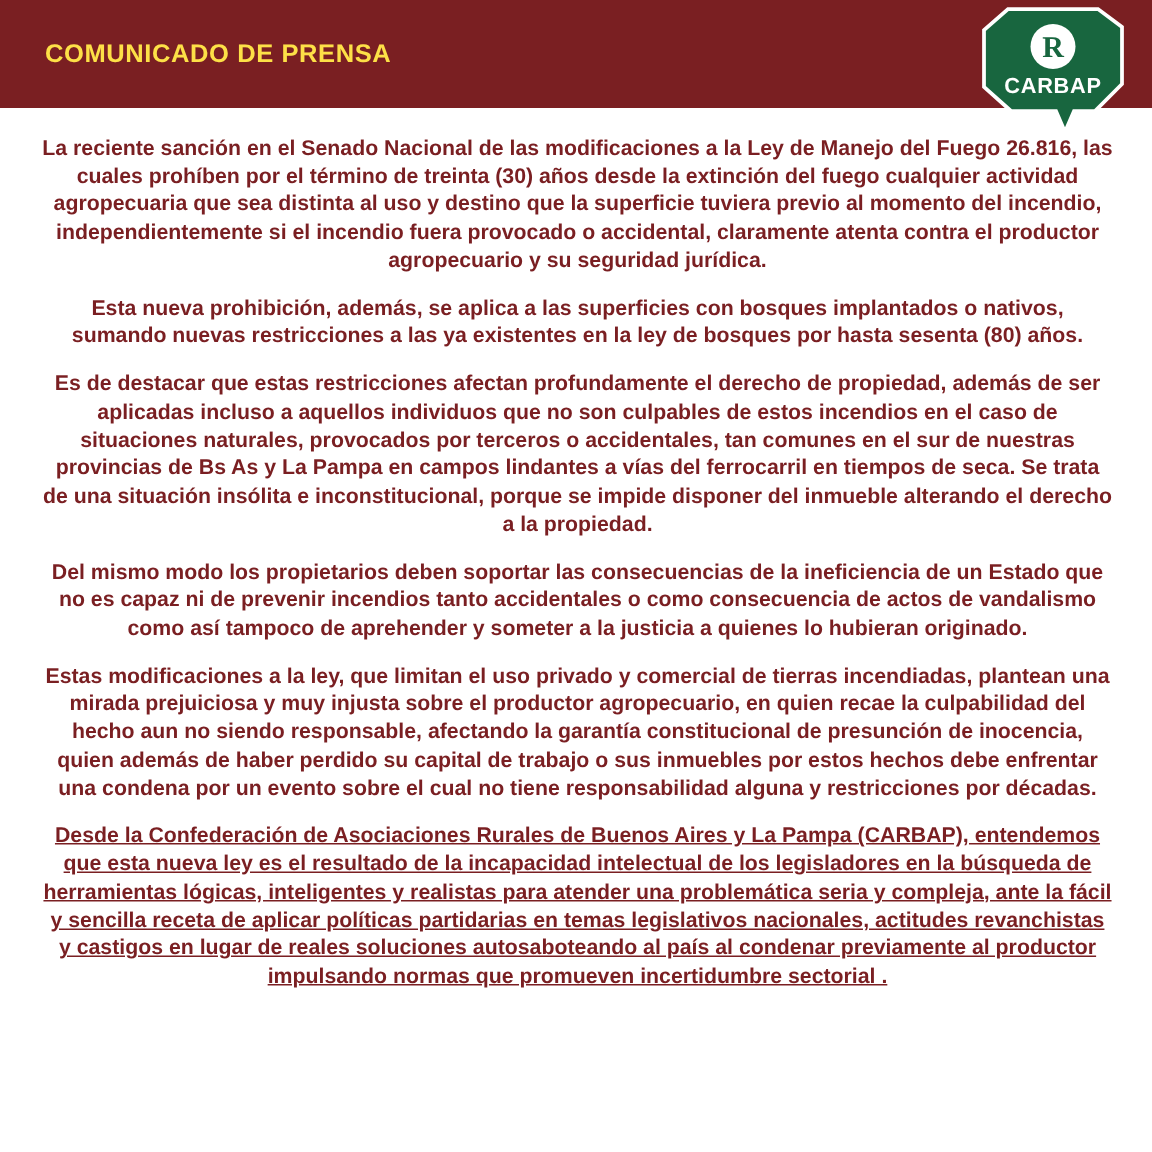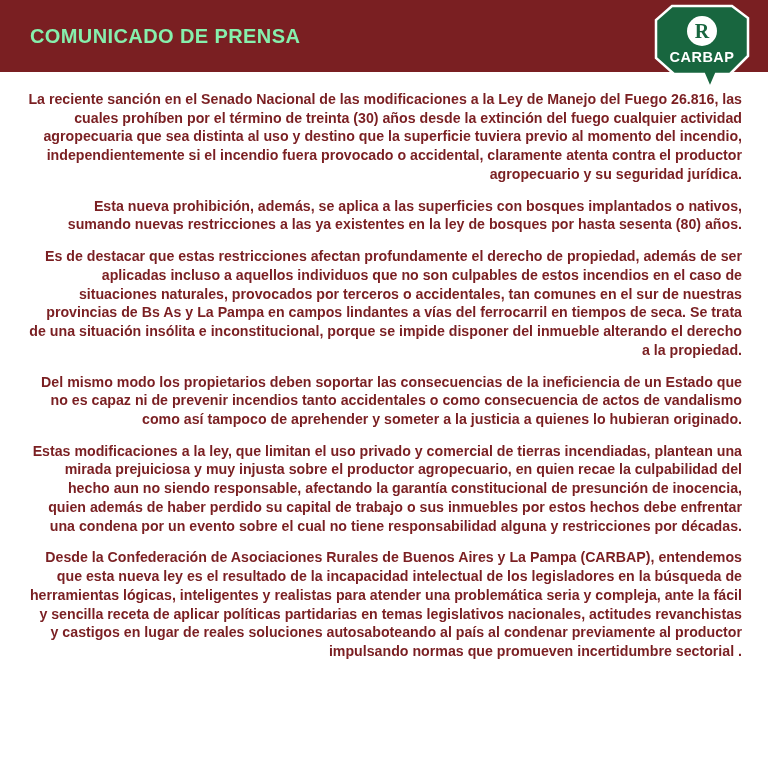--- a/index.html
+++ b/index.html
@@ -19,22 +19,22 @@
   
   .header {
     position: relative;
     width: 100%;
     height: 72px;
     background: #7a1f22;
     display: flex;
     align-items: center;
   }
   .header-title {
-    color: #86efac;
-    font-size: 20px;
+    color: #fde047;
+    font-size: 17px;
     font-weight: bold;
     letter-spacing: 0.4px;
     padding-left: 30px;
     font-family: "Liberation Sans", sans-serif;
   }
   
   .logo {
     position: absolute;
     right: 18px;
     top: 4px;
@@ -54,23 +54,23 @@
     letter-spacing: 0.2px;
     margin-bottom: 16px;
     text-transform: uppercase;
   }
   .para {
     color: #7a1f22;
     font-size: 14.2px;
     line-height: 1.32;
     font-weight: bold;
     margin-bottom: 13px;
-    text-align: right;
+    text-align: center;
   }
-  .para:last-child { margin-bottom: 0; }
+  .para:last-child { margin-bottom: 0; text-decoration: underline; }
 </style>
 </head>
 <body>
 
 <div class="page">
 
   <div class="header">
     <div class="header-title">COMUNICADO DE PRENSA</div>
 
     <div class="logo">

